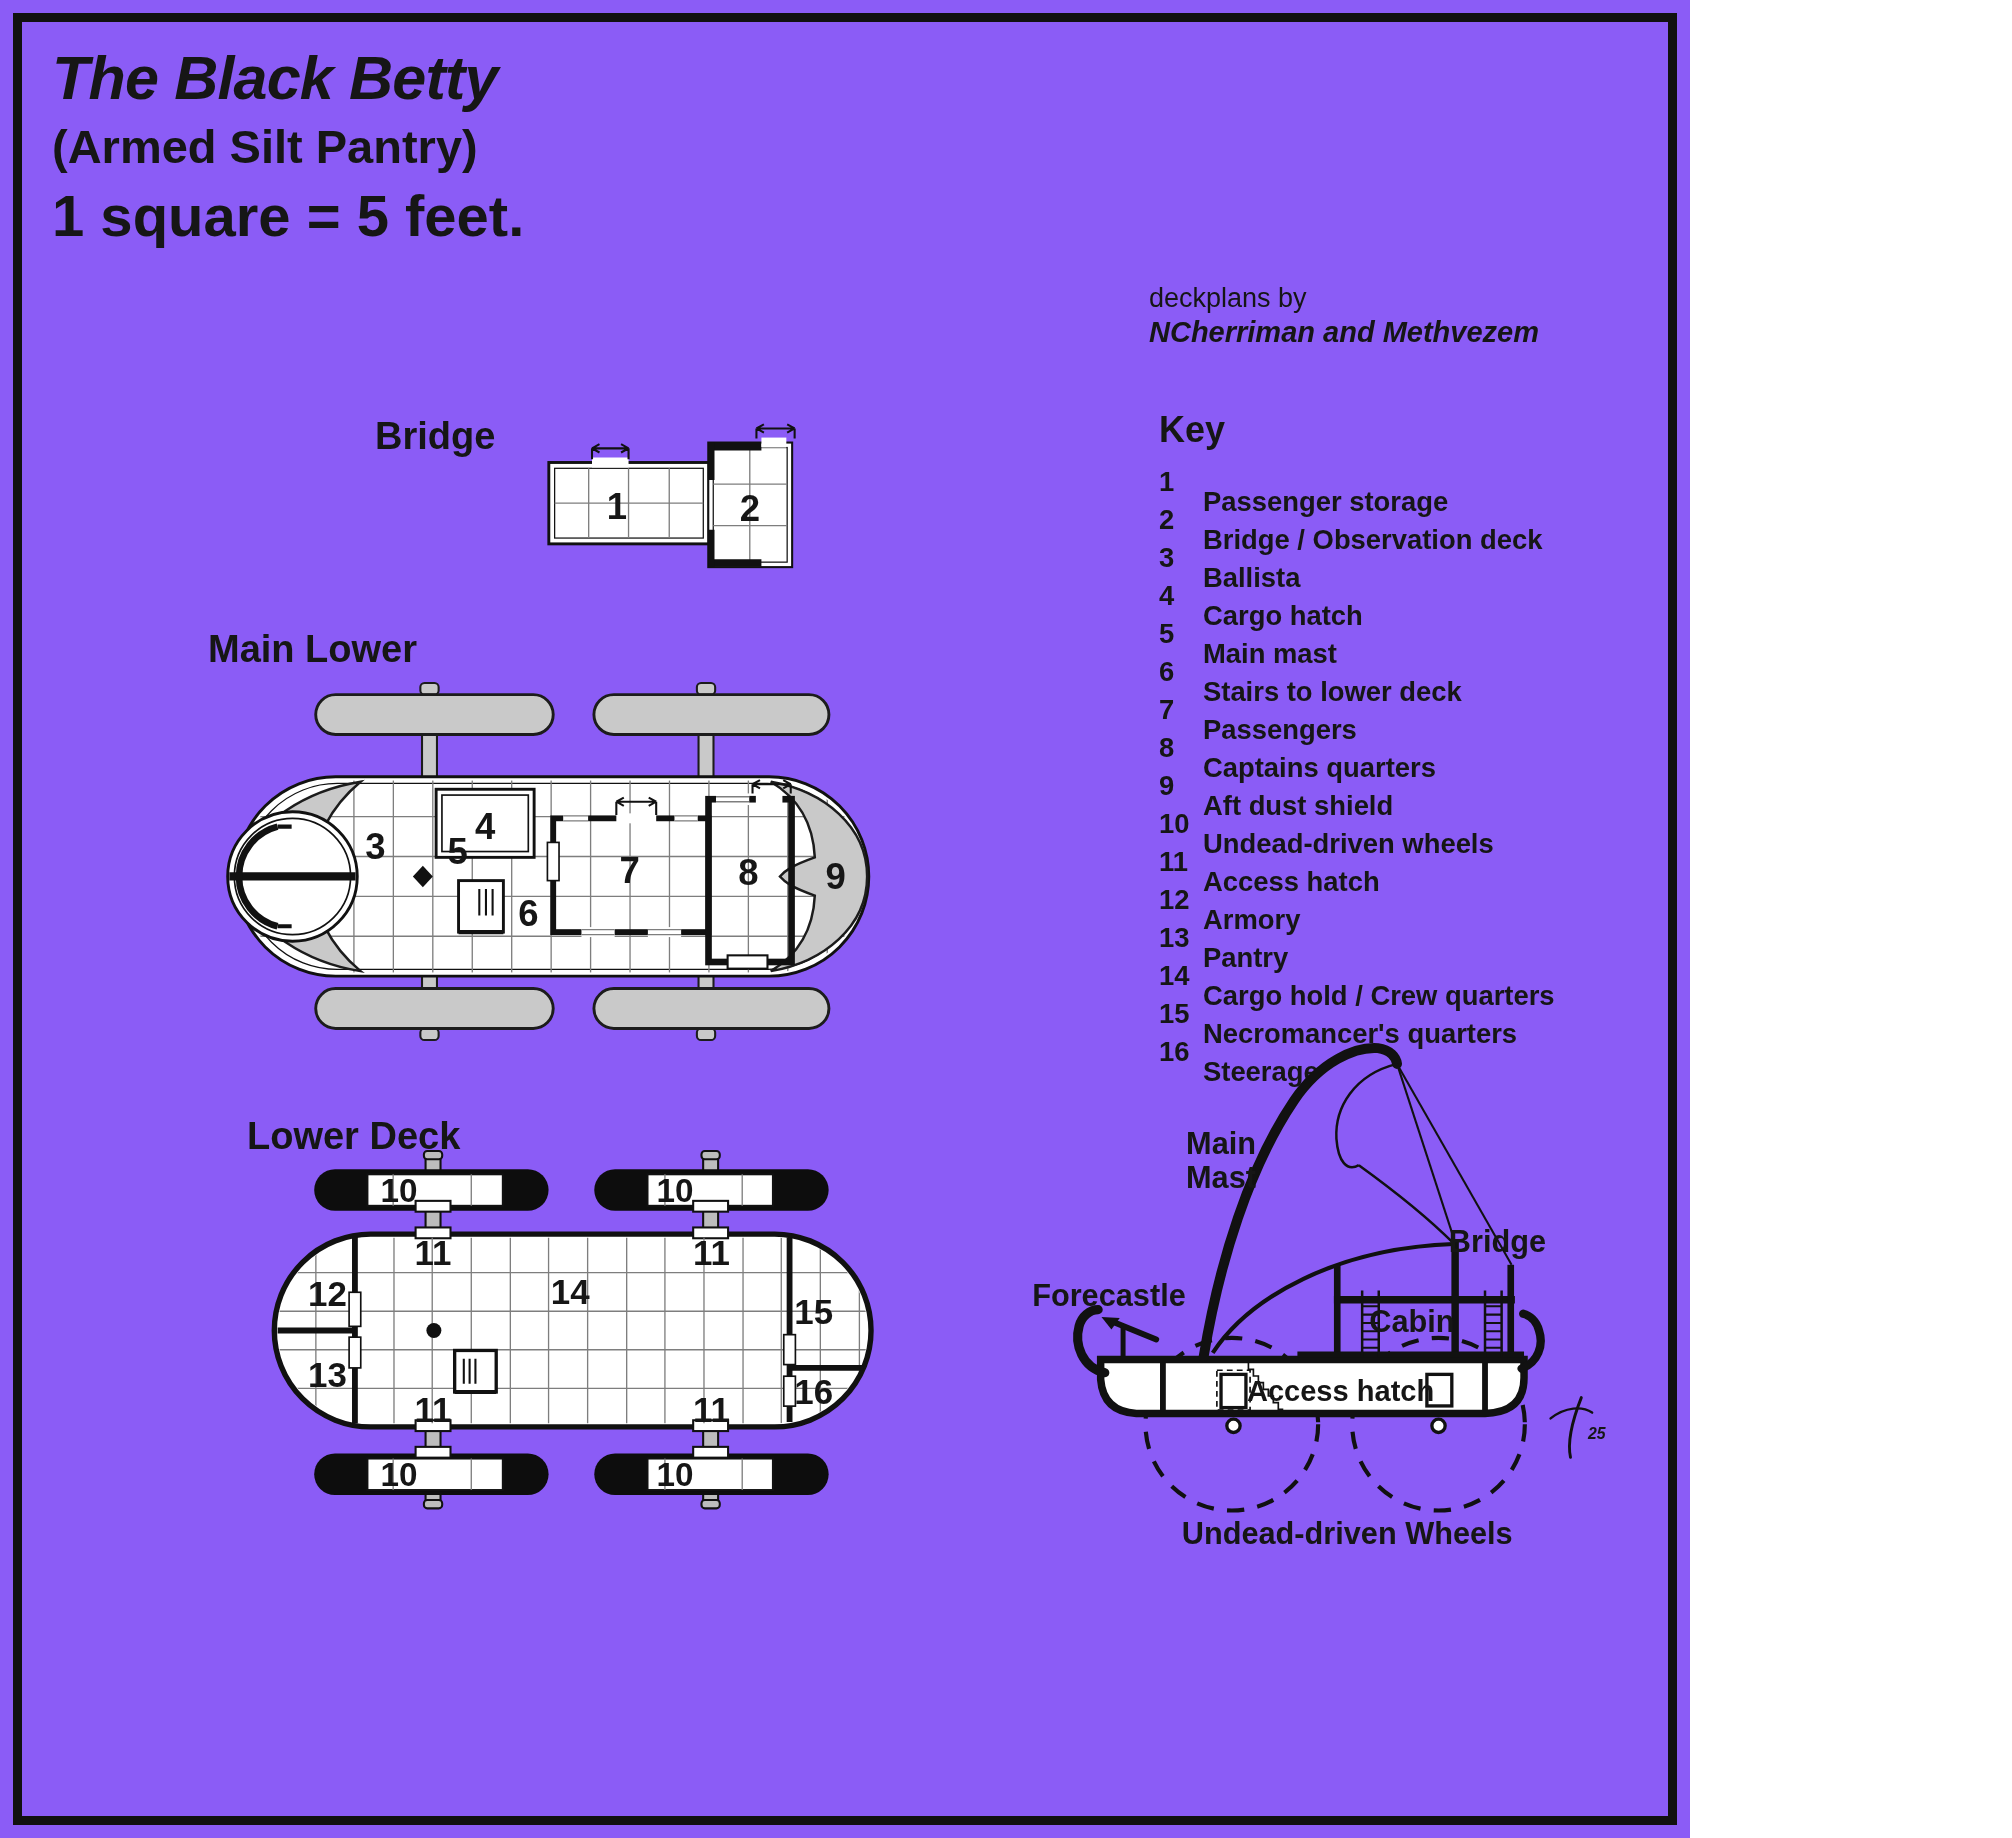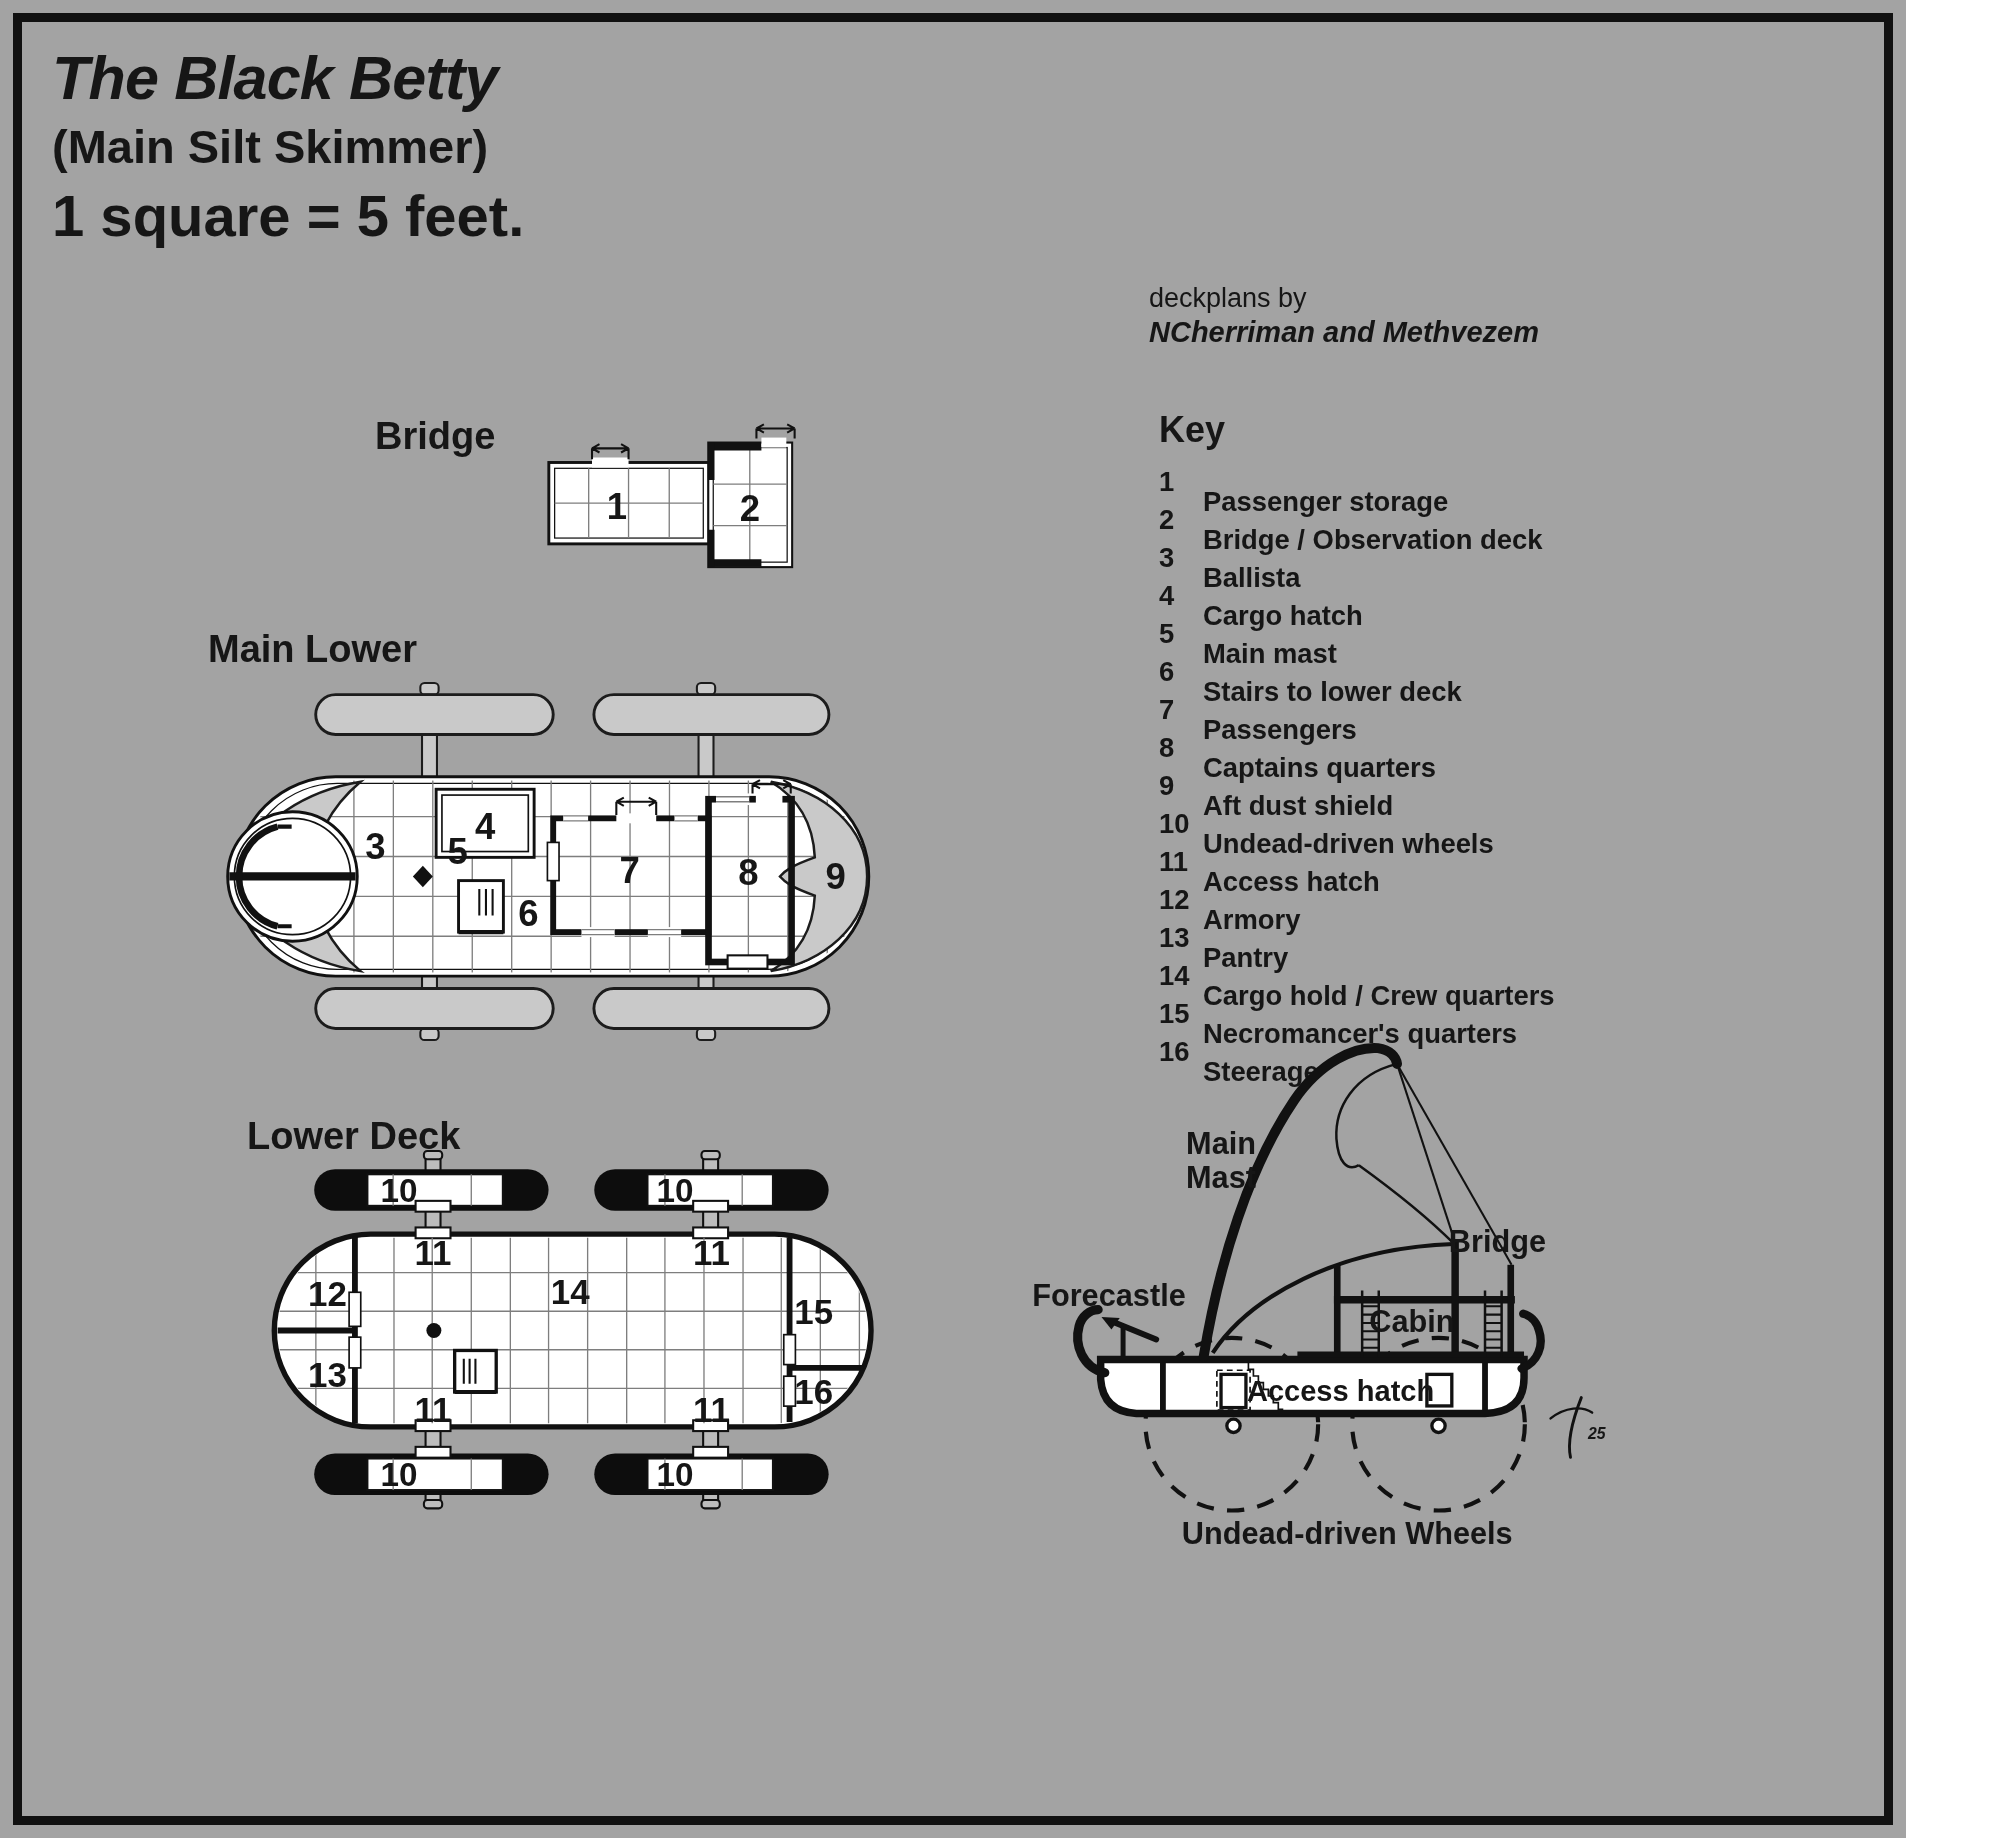--- a/index.html
+++ b/index.html
@@ -1,16 +1,16 @@
 <!DOCTYPE html>
 <html style="font-size:13.3px"><head>
 <meta charset="utf-8">
 <style>
   html,body{margin:0;padding:0;background:#fff;}
-  .page{position:relative;width:1906px;height:1838px;background:#a3a3a3;overflow:hidden;
+  .page{position:relative;width:1690px;height:1838px;background:#8b5cf6;overflow:hidden;
         font-family:"Liberation Sans", sans-serif;color:#161616;}
   .frame{position:absolute;left:13.3px;top:13.3px;right:13.3px;bottom:13.3px;border:9.1px solid #111;}
   
   .title-block{position:absolute;left:52px;top:40px;}
   .t1{font-size:61px;font-weight:700;font-style:italic;letter-spacing:-0.8px;line-height:1.25;}
   .t2{font-size:47px;font-weight:700;line-height:1.32;}
   .t3{font-size:58px;font-weight:700;line-height:1.32;}
   
   .credits{position:absolute;left:1149px;top:282px;}
   .c1{font-size:27px;font-weight:400;line-height:1.22;}
@@ -36,21 +36,21 @@
   .gray{fill:#c9c9c9;stroke:#1c1c1c;}
 </style>
 </head>
 <body>
 
 <div class="page">
   <div class="frame"></div>
 
   <div class="title-block">
     <div class="t1">The Black Betty</div>
-    <div class="t2">(Main Silt Skimmer)</div>
+    <div class="t2">(Armed Silt Pantry)</div>
     <div class="t3">1 square = 5 feet.</div>
   </div>
 
   <div class="credits">
     <div class="c1">deckplans by</div>
     <div class="c2">NCherriman and Methvezem</div>
   </div>
 
   <div class="key">
     <div class="key-heading">Key</div>

